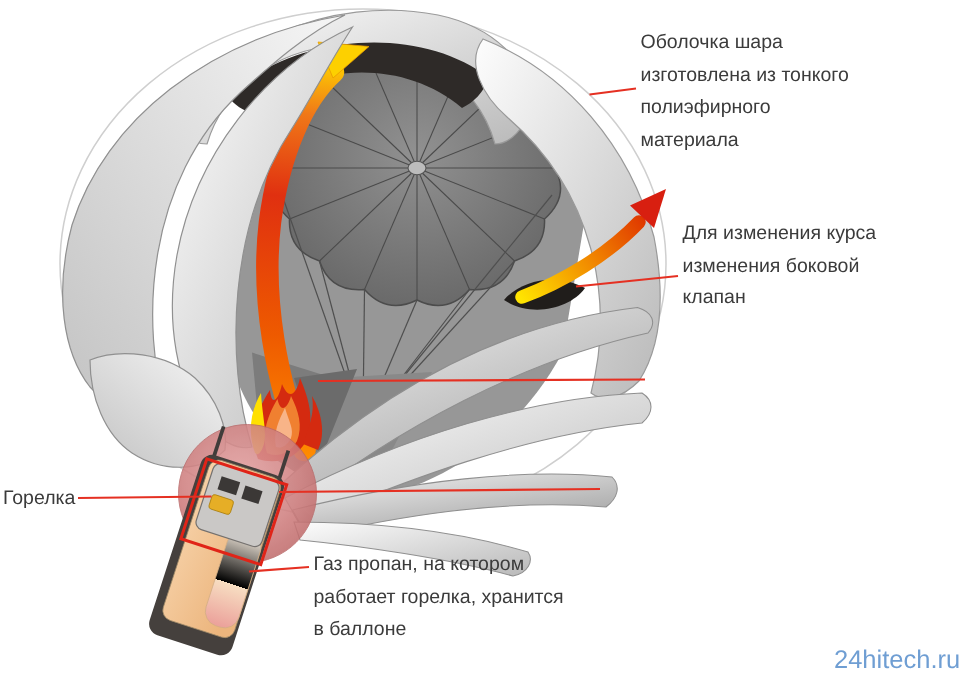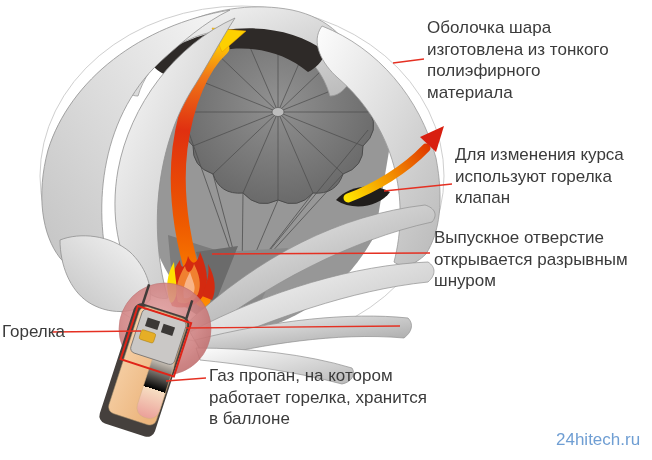--- a/index.html
+++ b/index.html
@@ -2,21 +2,21 @@
 <html><head>
 <meta charset="utf-8">
 <style>
   html,body{margin:0;padding:0;background:#ffffff;}
   #stage{
     position:relative;width:652px;height:460px;overflow:hidden;
     background:#ffffff;font-family:"Liberation Sans",sans-serif;
   }
   #balloon-svg{position:absolute;left:0;top:0;}
   .label{
-    position:absolute;color:#3b3b3b;font-size:17px;line-height:21.5px;
+    position:absolute;color:#3b3b3b;font-size:13px;line-height:21.5px;
     white-space:pre-line;
   }
   .watermark{
     position:absolute;left:556px;top:430px;color:#6f9ed3;font-size:17px;text-align:right;
   }
 </style>
 </head>
 <body>
 
 <div id="stage">
@@ -181,25 +181,22 @@
     <line x1="52" y1="332" x2="141" y2="331"></line>
     <line x1="166" y1="381" x2="206" y2="378"></line>
   </g>
 </svg>
 
 <div class="label" style="left:427px;top:17px;width:215px;">Оболочка шара
 изготовлена из тонкого
 полиэфирного
 материала</div>
 <div class="label" style="left:455px;top:144px;width:195px;">Для изменения курса
-используют горелка
+изменения боковой
 клапан</div>
-<div class="label" style="left:434px;top:227px;width:215px;">Выпускное отверстие
-открывается разрывным
-шнуром</div>
 <div class="label" style="left:2px;top:321px;width:90px;">Горелка</div>
 <div class="label" style="left:209px;top:365px;width:240px;">Газ пропан, на котором
 работает горелка, хранится
 в баллоне</div>
 
 <div class="watermark">24hitech.ru</div>
 
 </div>
 
 </body></html>

